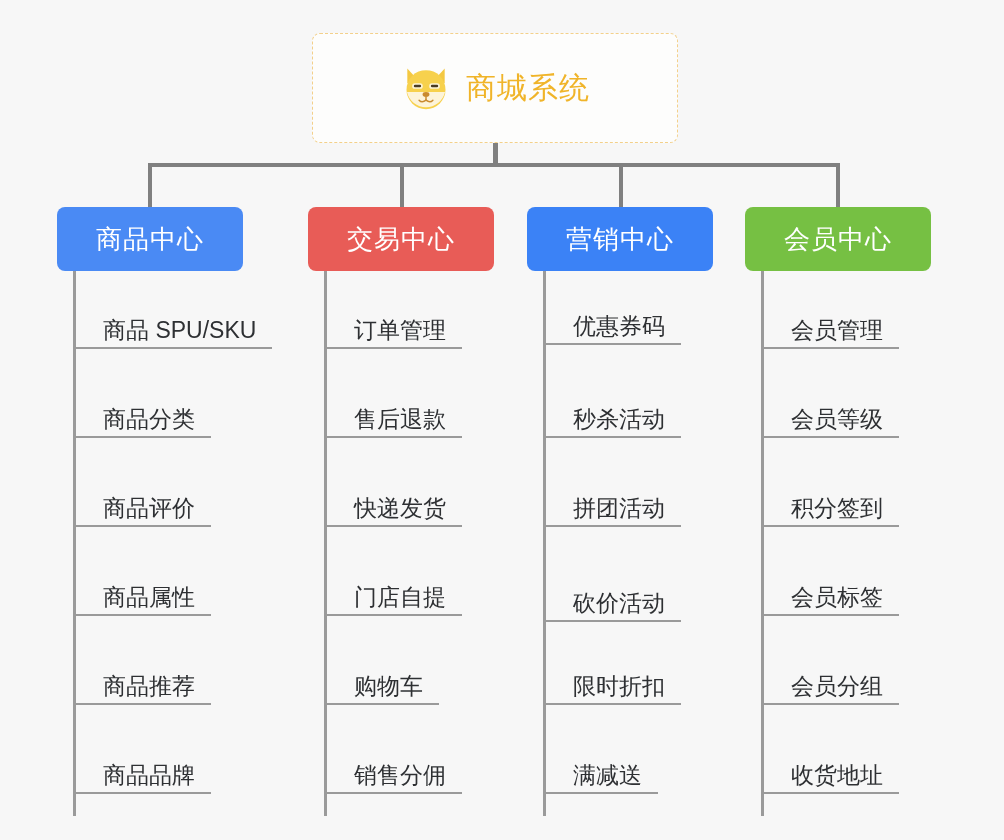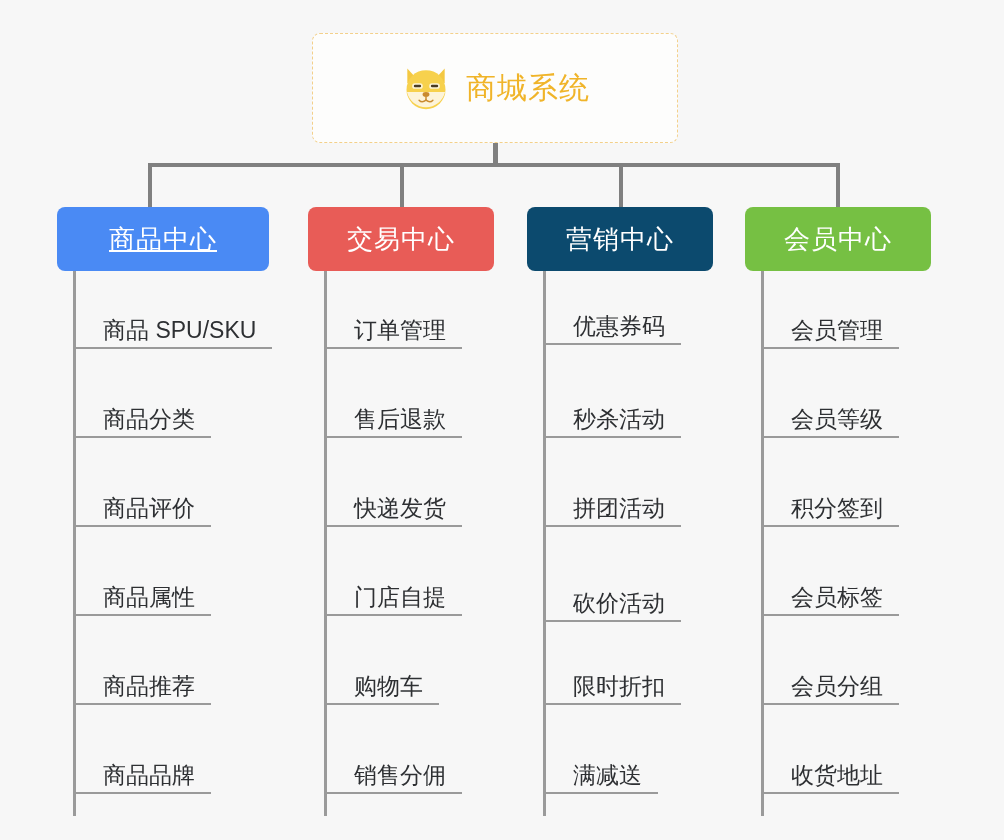--- a/index.html
+++ b/index.html
@@ -131,27 +131,27 @@
 
   <div class="line line-v" style="left: 493px; top: 143px; width: 5px; height: 22px; background: rgb(128, 128, 128);"></div>
 
   <div class="line line-h" style="left: 148px; top: 163px; width: 692px; height: 4px; background: rgb(128, 128, 128);"></div>
 
   <div class="line line-v" style="left: 148px; top: 163px; width: 4px; height: 46px; background: rgb(128, 128, 128);"></div>
   <div class="line line-v" style="left: 400px; top: 163px; width: 4px; height: 46px; background: rgb(128, 128, 128);"></div>
   <div class="line line-v" style="left: 619px; top: 163px; width: 4px; height: 46px; background: rgb(128, 128, 128);"></div>
   <div class="line line-v" style="left: 836px; top: 163px; width: 4px; height: 46px; background: rgb(128, 128, 128);"></div>
 
-  <div class="cat-box" style="left: 57px; width: 212px; background: rgb(74, 138, 244); text-decoration: underline;">
+  <div class="cat-box" style="left: 57px; width: 186px; background: rgb(74, 138, 244);">
     <span>商品中心</span>
   </div>
   <div class="cat-box" style="left: 308px; width: 186px; background: rgb(232, 92, 87); align-items: center;">
     <span>交易中心</span>
   </div>
-  <div class="cat-box" style="left: 527px; width: 186px; background: #0c4a6e;">
+  <div class="cat-box" style="left: 527px; width: 186px; background: #3b82f6;">
     <span>营销中心</span>
   </div>
   <div class="cat-box" style="left: 745px; width: 186px; background: rgb(118, 192, 67);">
     <span>会员中心</span>
   </div>
 
   <div class="col" style="left:73px;">
     <div class="col-rail"></div>
   <div class="item" style="top: 24px;">
         <span class="item-label">商品 SPU/SKU</span>

